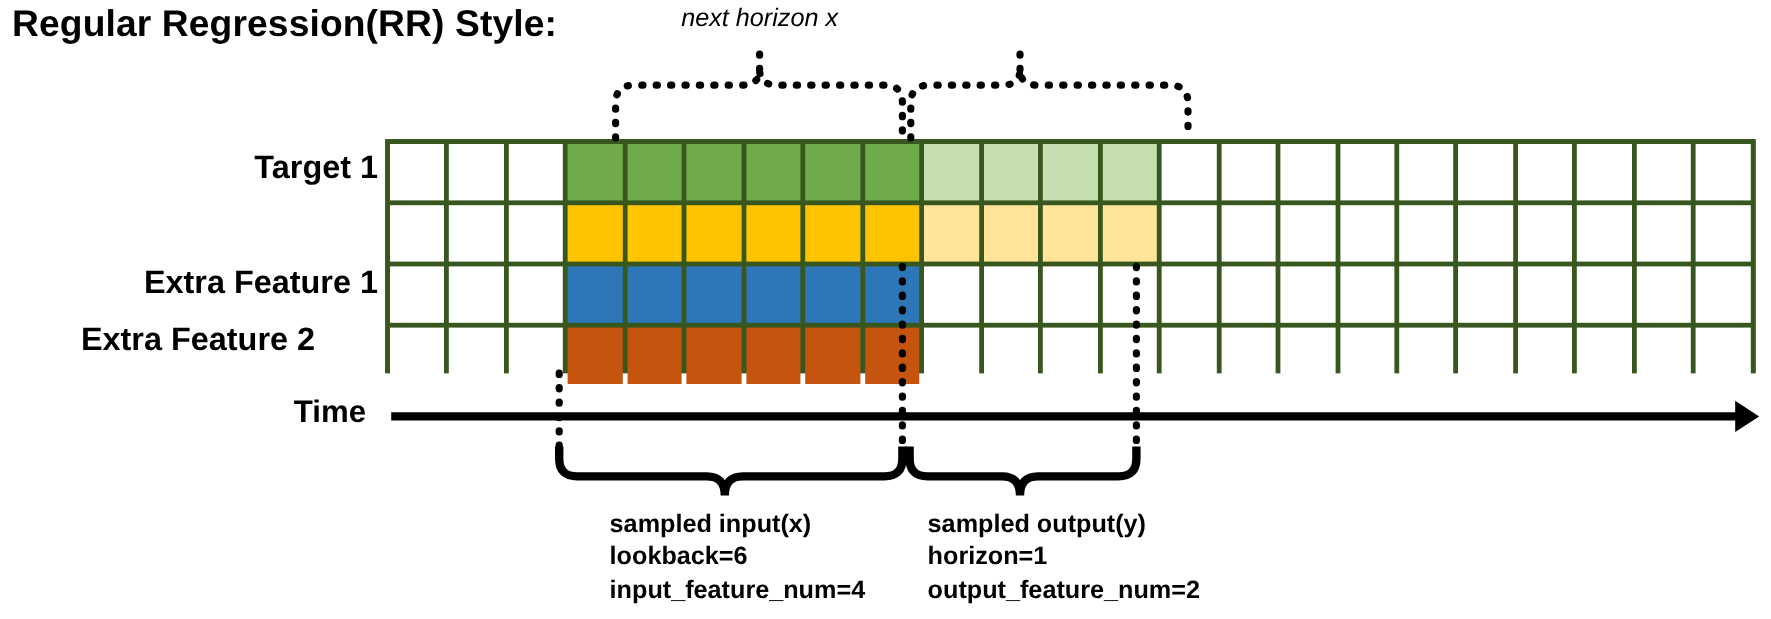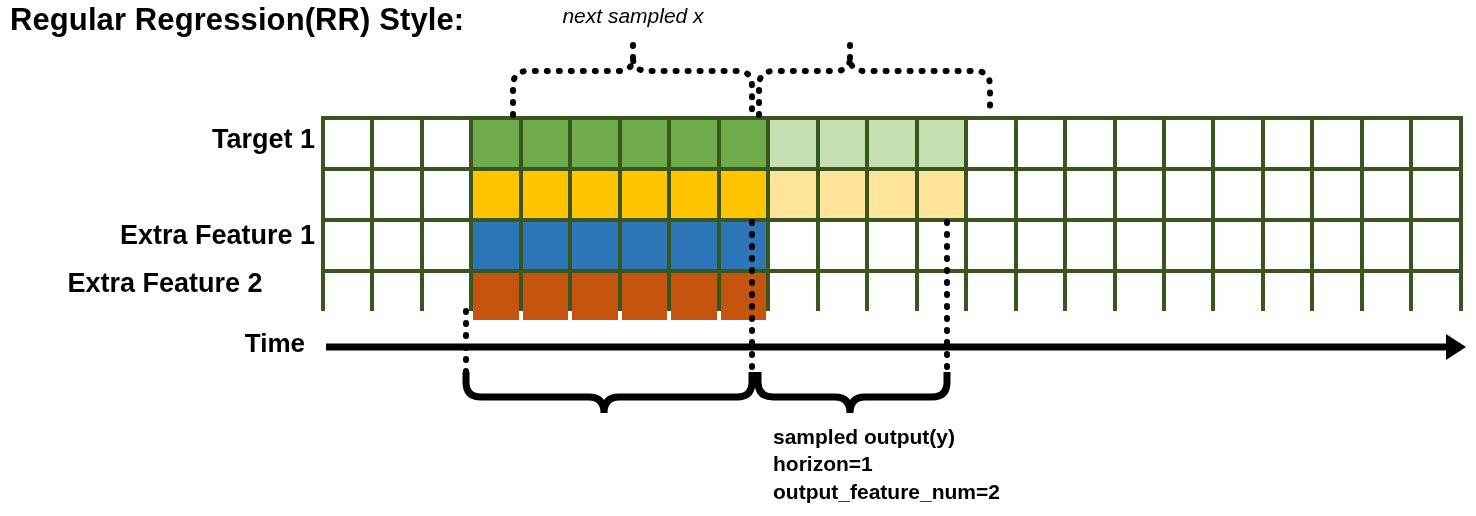--- a/index.html
+++ b/index.html
@@ -181,22 +181,27 @@
         <div class="gcell" style="width: 45.4783px; background: rgb(255, 255, 255);"></div>
         <div class="gcell" style="width: 45.4783px; background: rgb(255, 255, 255);"></div>
         <div class="gcell" style="width: 45.4783px; background: rgb(255, 255, 255);"></div>
         <div class="gcell" style="width: 45.4783px; background: rgb(255, 255, 255);"></div>
         <div class="gcell" style="width: 45.4783px; background: rgb(255, 255, 255);"></div>
         <div class="gcell" style="width: 45.4783px; background: rgb(255, 255, 255);"></div>
         <div class="gcell" style="width: 45.4783px; background: rgb(255, 255, 255);"></div>
       </div>
     </div>
 
-  <div class="brace-top-label" style="left:513px;top:4px;width:240px;">next sampled x</div>
-
+  <div class="brace-top-label" style="left:513px;top:4px;width:240px;">next horizon x</div>
+
+  <div class="caption-block" style="left:508px;top:423px;">
+    <div>sampled input(x)</div>
+    <div>lookback=6</div>
+    <div>input_feature_num=4</div>
+  </div>
   <div class="caption-block" style="left:773px;top:423px;">
     <div>sampled output(y)</div>
     <div>horizon=1</div>
     <div>output_feature_num=2</div>
   </div>
 
   <svg id="overlay" viewBox="0 0 1476 516">
 
     <g>
       <line x1="326" y1="347" x2="1450" y2="347" stroke="#000" stroke-width="7"></line>

